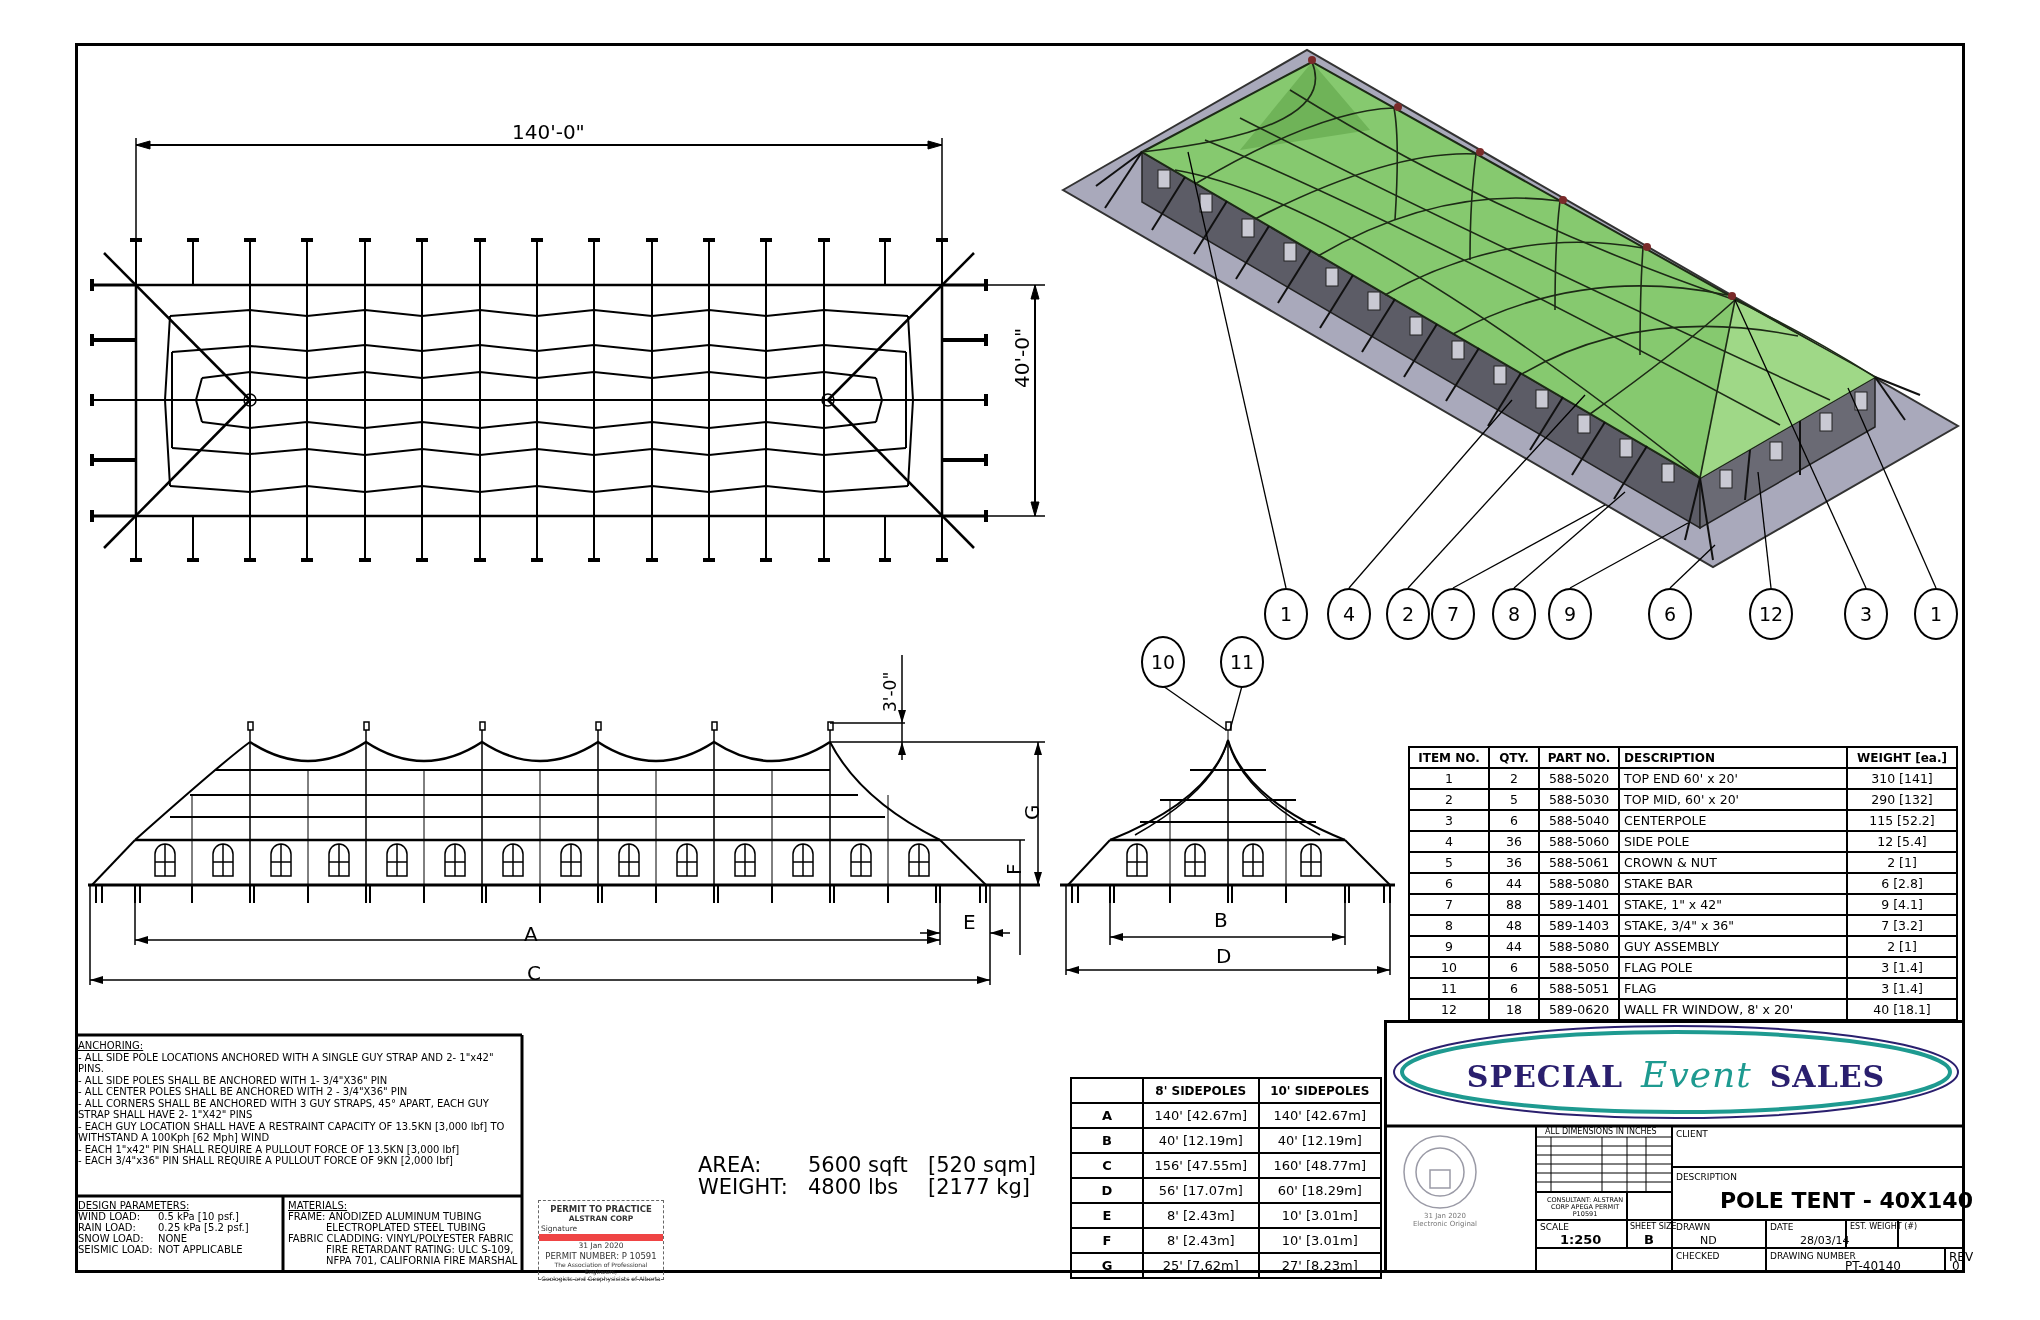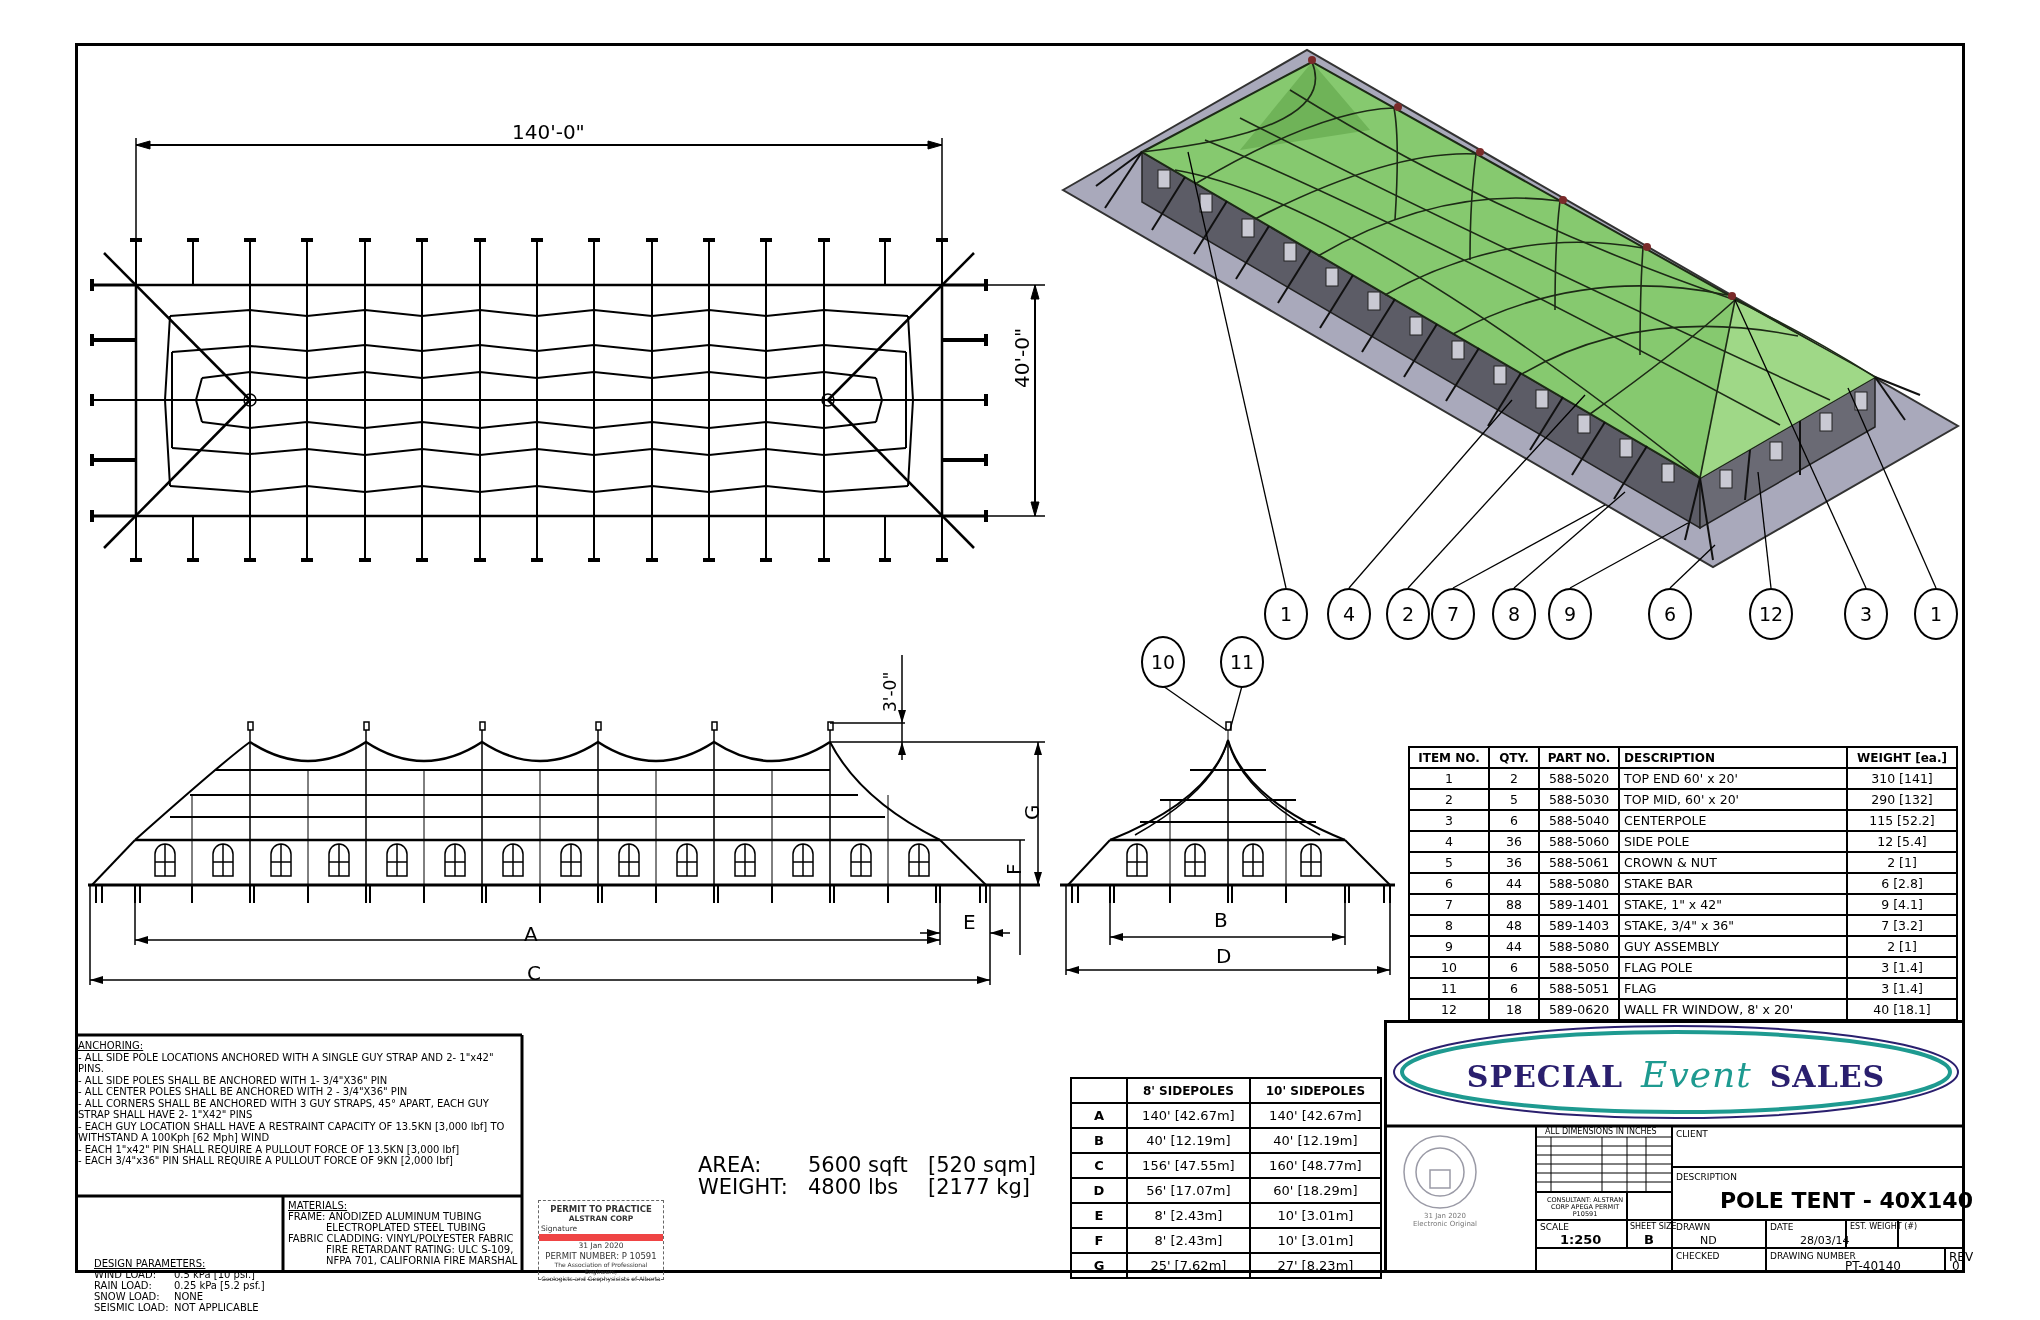--- a/index.html
+++ b/index.html
@@ -8,27 +8,27 @@
   svg{position:absolute;left:0;top:0;}
   
   table{border-collapse:collapse;}
   .bom{position:absolute;left:1408px;top:746px;width:550px;font-size:12.5px;}
   .bom th,.bom td{border:2px solid #000;height:19px;padding:0 4px;white-space:nowrap;}
   .bom th{font-weight:bold;font-size:12px;text-align:center;}
   .bom td{text-align:center;}
   .bom td.desc,.bom th.desc{text-align:left;}
   
   .dims{position:absolute;left:1070px;top:1077px;width:312px;font-size:13px;}
-  .dims th,.dims td{border:2px solid #000;height:23px;text-align:center;padding:0 2px;}
+  .dims th,.dims td{border:2px solid #000;height:23px;text-align:center;padding:0 10px;}
   .dims th{font-weight:bold;font-size:12px;}
   .dims td.k{font-weight:bold;width:50px;}
   
   .notes{position:absolute;left:78px;top:1040px;width:440px;font-size:10px;line-height:11.5px;}
   .notes .h{text-decoration:underline;}
-  .design{position:absolute;left:78px;top:1258px;font-size:10px;line-height:11px;padding-left:16px;}
+  .design{position:absolute;left:78px;top:1200px;font-size:10px;line-height:11px;}
   .design .row span{display:inline-block;}
   .design .row span:first-child{width:80px;}
   .materials{position:absolute;left:288px;top:1200px;font-size:10px;line-height:11px;}
   .indent{padding-left:38px;}
   .area{position:absolute;left:692px;top:1154px;font-size:21px;line-height:22px;margin-left:6px;}
   .area .row span{display:inline-block;}
   .area .row span:nth-child(1){width:110px;}
   .area .row span:nth-child(2){width:120px;}
   .permit{position:absolute;left:538px;top:1188px;width:124px;height:78px;border:1px dashed #666;font-size:7.5px;text-align:center;color:#333;line-height:10px;margin-top:12px;}
   

